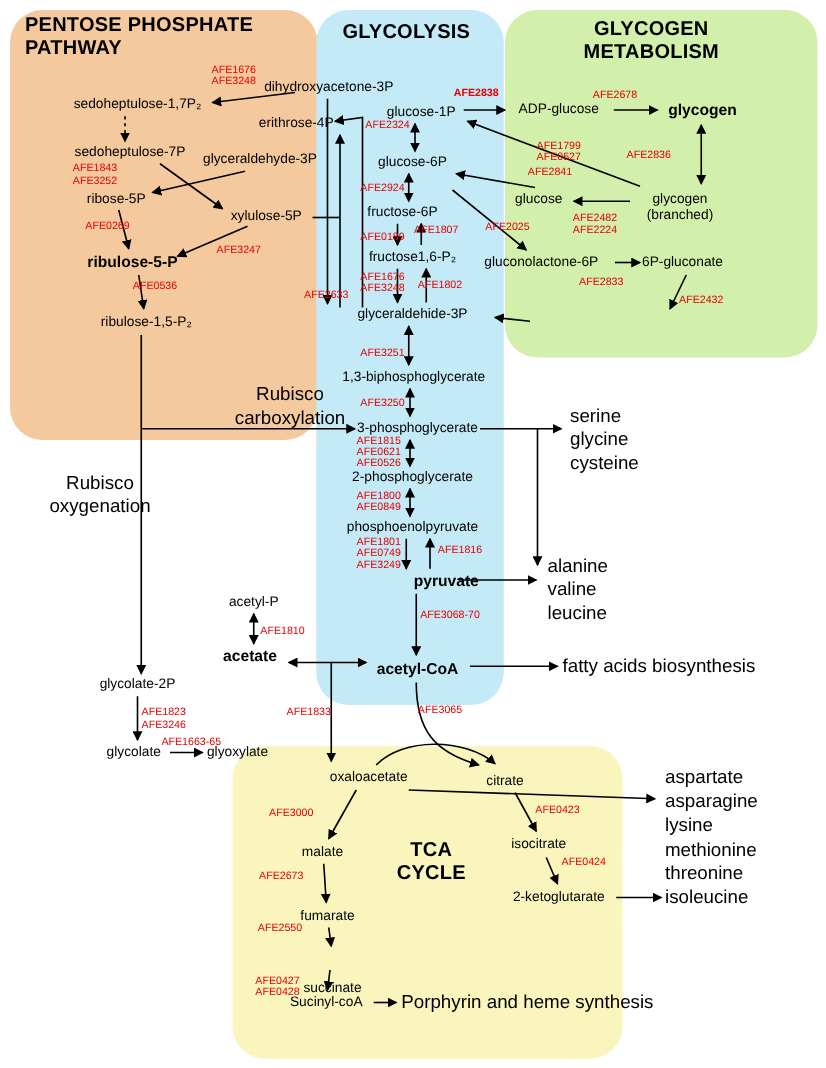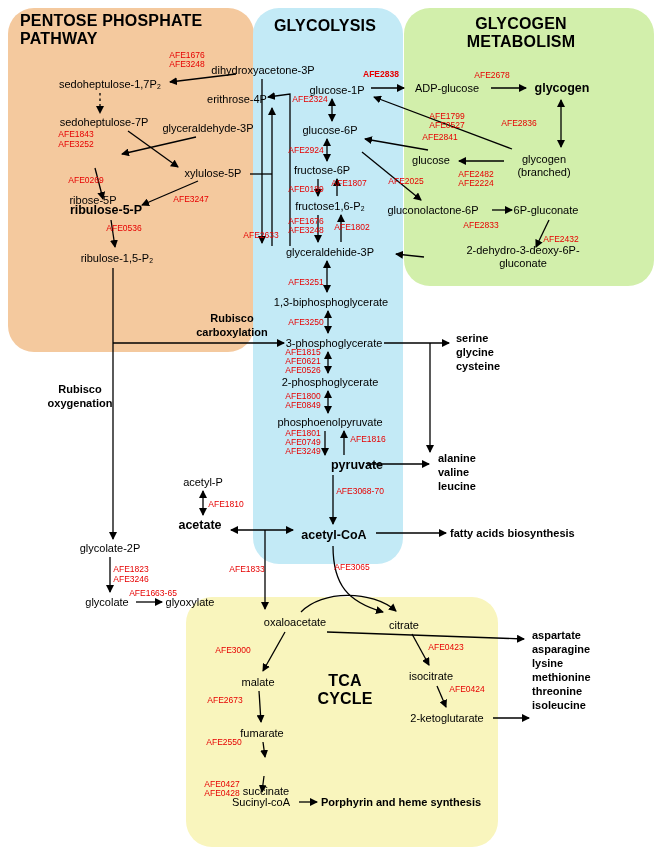--- a/index.html
+++ b/index.html
@@ -9,21 +9,21 @@
   #edges{position:absolute;left:0;top:0;z-index:1;}
   #edges path.edge{stroke:#000;stroke-width:1.3;fill:none;}
   .label{position:absolute;z-index:2;transform:translate(-50%,-50%);
          white-space:pre-line;text-align:center;line-height:1.15;color:#000;}
   .label.a-tl{transform:none;text-align:left;}
   .label.a-l{transform:translate(0,-50%);text-align:left;}
   .met{font-size:11px;}
   .met.bold{font-weight:bold;font-size:12.5px;}
   .enz{font-size:8.5px;color:var(--enzyme-red,#e60000);font-weight:normal;}
   .title{font-weight:bold;font-size:16px;line-height:1.12;letter-spacing:.2px;}
-  .product{font-weight:bold;font-size:11px;line-height:1.28;}
+  .product{font-weight:normal;font-size:15px;line-height:1.28;}
 </style>
 </head>
 <body>
 
 <div id="stage">
   <div class="region" style="left: 8px; top: 8px; width: 246px; height: 344px; background: rgb(244, 201, 158); border-radius: 26px;"></div>
     <div class="region" style="left: 253px; top: 8px; width: 150px; height: 556px; background: rgb(195, 234, 246); border-radius: 26px;"></div>
     <div class="region" style="left: 404px; top: 8px; width: 250px; height: 278px; background: rgb(210, 239, 171); border-radius: 26px;"></div>
     <div class="region" style="left: 186px; top: 597px; width: 312px; height: 250px; background: rgb(249, 245, 189); border-radius: 26px;"></div>
     <svg id="edges" width="661" height="854" viewBox="0 0 661 854" xmlns="http://www.w3.org/2000/svg">
@@ -91,21 +91,21 @@
     </svg>
 <div class="label title a-tl" style="left: 20px; top: 12px;">PENTOSE PHOSPHATE
 PATHWAY</div>
     <div class="label title" style="left: 325px; top: 26px;">GLYCOLYSIS</div>
     <div class="label title" style="left: 521px; top: 33px;">GLYCOGEN
 METABOLISM</div>
     <div class="label title" style="left: 345px; top: 690px;">TCA
 CYCLE</div>
     <div class="label met" style="left: 110px; top: 84px;">sedoheptulose-1,7P₂</div>
     <div class="label met" style="left: 104px; top: 122px;">sedoheptulose-7P</div>
-    <div class="label met" style="left: 93px; top: 160px; margin-top: 40px;">ribose-5P</div>
+    <div class="label met" style="left: 93px; top: 160px;">ribose-5P</div>
     <div class="label met" style="left: 213px; top: 173px;">xylulose-5P</div>
     <div class="label met bold" style="left: 106px; top: 210px;">ribulose-5-P</div>
     <div class="label met" style="left: 117px; top: 258px;">ribulose-1,5-P₂</div>
     <div class="label met" style="left: 208px; top: 128px;">glyceraldehyde-3P</div>
     <div class="label met" style="left: 263px; top: 70px;">dihydroxyacetone-3P</div>
     <div class="label met" style="left: 237px; top: 99px;">erithrose-4P</div>
     <div class="label met" style="left: 337px; top: 90px;">glucose-1P</div>
     <div class="label met" style="left: 330px; top: 130px;">glucose-6P</div>
     <div class="label met" style="left: 322px; top: 170px;">fructose-6P</div>
     <div class="label met" style="left: 330px; top: 206px;">fructose1,6-P₂</div>
@@ -116,21 +116,20 @@
     <div class="label met" style="left: 330px; top: 422px;">phosphoenolpyruvate</div>
     <div class="label met bold" style="left: 337px; top: 465px; padding-left: 40px;">pyruvate</div>
     <div class="label met bold" style="left: 334px; top: 535px;">acetyl-CoA</div>
     <div class="label met" style="left: 447px; top: 88px;">ADP-glucose</div>
     <div class="label met bold" style="left: 562px; top: 88px;">glycogen</div>
     <div class="label met" style="left: 431px; top: 160px;">glucose</div>
     <div class="label met" style="left: 544px; top: 166px;">glycogen
 (branched)</div>
     <div class="label met" style="left: 433px; top: 210px;">gluconolactone-6P</div>
     <div class="label met" style="left: 546px; top: 210px;">6P-gluconate</div>
-    <div class="label met" style="left: 523px; top: 257px;">2-dehydro-3-deoxy-6P-gluconate</div>
     <div class="label product" style="left: 232px; top: 325px;">Rubisco
 carboxylation</div>
     <div class="label product" style="left: 80px; top: 396px;">Rubisco
 oxygenation</div>
     <div class="label product a-l" style="left: 456px; top: 352px;">serine
 glycine
 cysteine</div>
     <div class="label product a-l" style="left: 438px; top: 472px;">alanine
 valine
 leucine</div>

